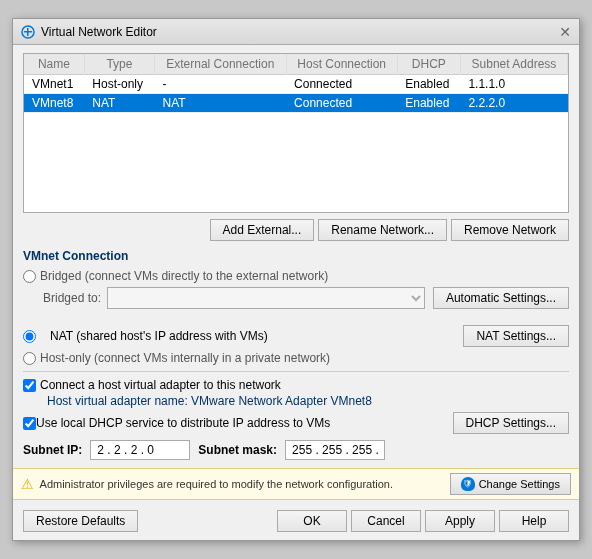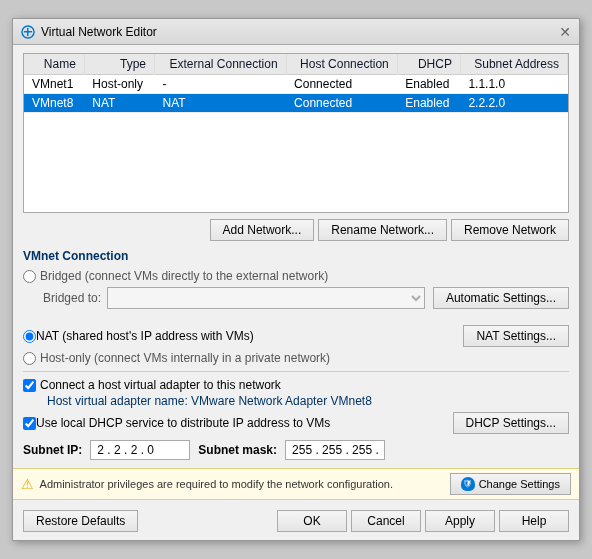--- a/index.html
+++ b/index.html
@@ -60,24 +60,24 @@
     }
     table {
       width: 100%;
       border-collapse: collapse;
     }
     thead tr {
       background: #e8e8e8;
       border-bottom: 1px solid #ccc;
     }
     thead th {
-      text-align: right;
+      text-align: center;
       padding: 3px 8px;
       font-weight: normal;
-      color: #0f172a;
+      color: #737373;
       border-right: 1px solid #ddd;
       font-size: 12px;
     }
     tbody tr {
       border-bottom: 1px solid #eee;
     }
     tbody tr.selected {
       background: #0078d7;
       color: #fff;
     }
@@ -294,21 +294,21 @@
             <td>NAT</td>
             <td>Connected</td>
             <td>Enabled</td>
             <td>2.2.2.0</td>
           </tr>
         </tbody>
       </table>
     </div>
 
     <div class="network-buttons">
-      <button class="btn">Add Network...</button>
+      <button class="btn">Add External...</button>
       <button class="btn">Rename Network...</button>
       <button class="btn">Remove Network</button>
     </div>
 
     <div>
       <div class="section-title">VMnet Connection</div>
 
       <div class="radio-row">
         <input type="radio" name="network_type" id="r_bridged" style="">
         <label for="r_bridged">Bridged (connect VMs directly to the external network)</label>
@@ -316,21 +316,21 @@
 
       <div class="bridged-row">
         <label>Bridged to:</label>
         <select class="bridged-select">
           <option value=""></option>
         </select>
         <button class="btn" style="min-width:120px;margin-left:4px;">Automatic Settings...</button>
       </div>
 
       <div class="nat-row">
-        <div style="display:flex;align-items:center;gap:0;">
+        <div style="display:flex;align-items:center;gap:14px;">
           <input type="radio" name="network_type" id="r_nat" checked="" style="">
           <label for="r_nat">NAT (shared host's IP address with VMs)</label>
         </div>
         <div class="nat-right">
           <button class="btn">NAT Settings...</button>
         </div>
       </div>
 
       <div class="radio-row">
         <input type="radio" name="network_type" id="r_hostonly" style="">

